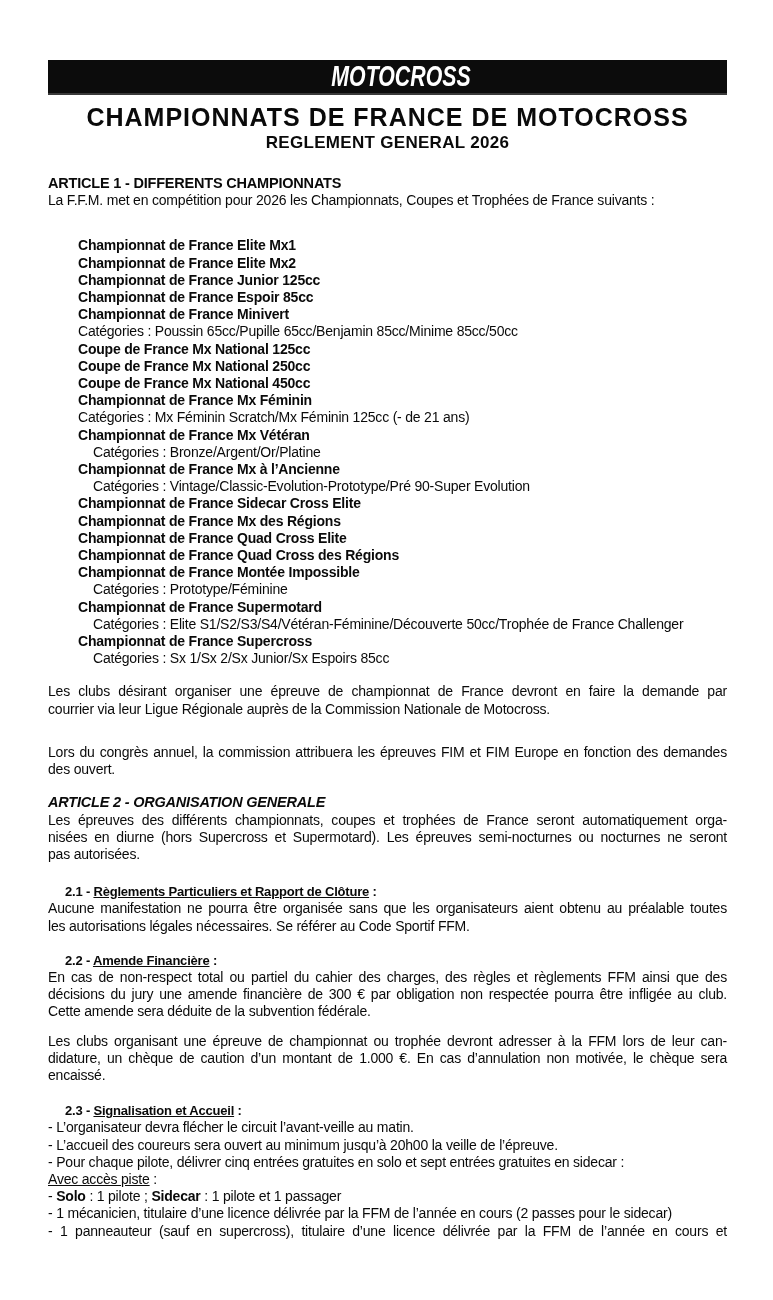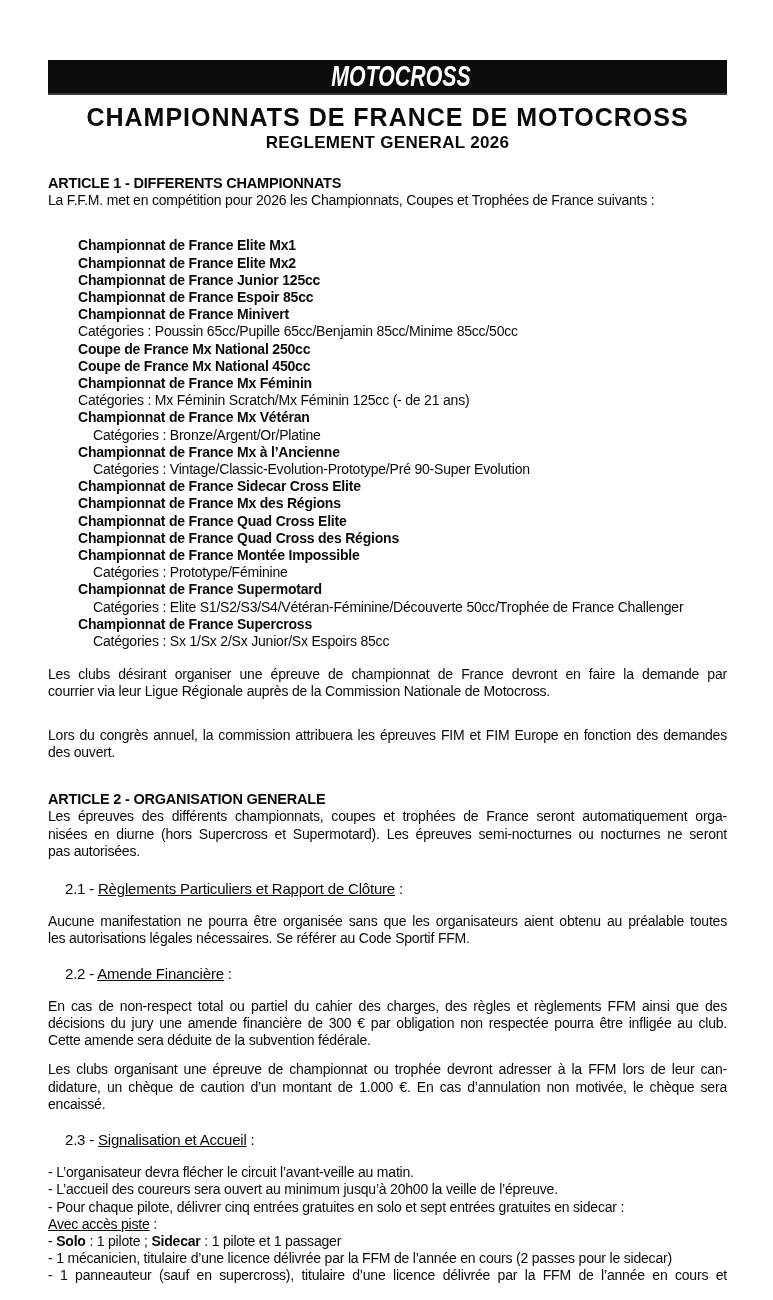--- a/index.html
+++ b/index.html
@@ -5,35 +5,35 @@
   html,body{margin:0;padding:0;background:#ffffff;}
   body{width:773px;height:1300px;font-family:"Liberation Sans",sans-serif;color:#0a0a0a;overflow:hidden;}
   .page{position:relative;width:773px;height:1300px;background:#fff;box-sizing:border-box;padding:0 46px 0 48px;}
   .banner{margin-top:60px;height:33px;background:#0c0c0c;display:flex;align-items:center;justify-content:center;border-bottom:2px solid #3a3a3a;padding-left:27px;}
   .banner-text{color:#fff;font-weight:bold;font-style:italic;font-size:26px;letter-spacing:0px;display:inline-block;transform:scaleX(0.82) scaleY(1.12);}
   .doc-title{margin-top:9px;text-align:center;font-weight:bold;font-size:25px;letter-spacing:1px;line-height:26px;white-space:nowrap;}
   .doc-subtitle{margin-top:3px;text-align:center;font-weight:bold;font-size:17px;letter-spacing:0.3px;line-height:20px;}
   .bodytext{font-size:14px;line-height:17.2px;letter-spacing:-0.2px;}
   .art-heading{font-weight:bold;font-size:14.5px;line-height:17.2px;}
   #a1-heading{margin-top:22px;}
-  #a2-heading{margin-top:30px;}
+  #a2-heading{margin-top:16px;font-style:italic;}
   .line{min-height:17.2px;}
   .line.j{text-align:justify;text-align-last:justify;}
   .b{font-weight:bold;}
   .u{text-decoration:underline;}
   .i1{padding-left:30px;}
   .i2{padding-left:45px;}
   #a1-list{margin-top:28px;}
   #a1-paras .para{margin-top:16px;}
   #a1-paras .para + .para{margin-top:26px;}
   #a2-intro-wrap .para{margin-top:0;}
-  .sec-head{font-weight:normal;font-size:15px;line-height:17.2px;padding-left:17px;margin-top:20px;}
+  .sec-head{font-weight:bold;font-size:13px;line-height:17.2px;padding-left:17px;margin-top:20px;}
   #sections .section:nth-child(2) .sec-head{margin-top:17px;}
   #sections .section:nth-child(3) .sec-head{margin-top:18px;}
-  .section .para{margin-top:16px;}
+  .section .para{margin-top:0;}
   .section .para + .para{margin-top:12px;}
 </style>
 </head>
 <body>
 
 <div class="page">
 
   <div class="banner">
     <span class="banner-text">MOTOCROSS</span>
   </div>
@@ -46,20 +46,21 @@
     <div class="art-heading" id="a1-heading">ARTICLE 1 - DIFFERENTS CHAMPIONNATS</div>
     <div class="line">La F.F.M. met en compétition pour 2026 les Championnats, Coupes et Trophées de France suivants :</div>
 
     <div id="a1-list">
         <div class="line i1 b">Championnat de France Elite Mx1</div>
         <div class="line i1 b">Championnat de France Elite Mx2</div>
         <div class="line i1 b">Championnat de France Junior 125cc</div>
         <div class="line i1 b">Championnat de France Espoir 85cc</div>
         <div class="line i1 b">Championnat de France Minivert</div>
         <div class="line i1">Catégories : Poussin 65cc/Pupille 65cc/Benjamin 85cc/Minime 85cc/50cc</div>
+        <div class="line i1 b">Coupe de France Mx National 125cc</div>
         <div class="line i1 b">Coupe de France Mx National 250cc</div>
         <div class="line i1 b">Coupe de France Mx National 450cc</div>
         <div class="line i1 b">Championnat de France Mx Féminin</div>
         <div class="line i1">Catégories : Mx Féminin Scratch/Mx Féminin 125cc (- de 21 ans)</div>
         <div class="line i1 b">Championnat de France Mx Vétéran</div>
         <div class="line i2">Catégories : Bronze/Argent/Or/Platine</div>
         <div class="line i1 b">Championnat de France Mx à l’Ancienne</div>
         <div class="line i2">Catégories : Vintage/Classic-Evolution-Prototype/Pré 90-Super Evolution</div>
         <div class="line i1 b">Championnat de France Sidecar Cross Elite</div>
         <div class="line i1 b">Championnat de France Mx des Régions</div>

